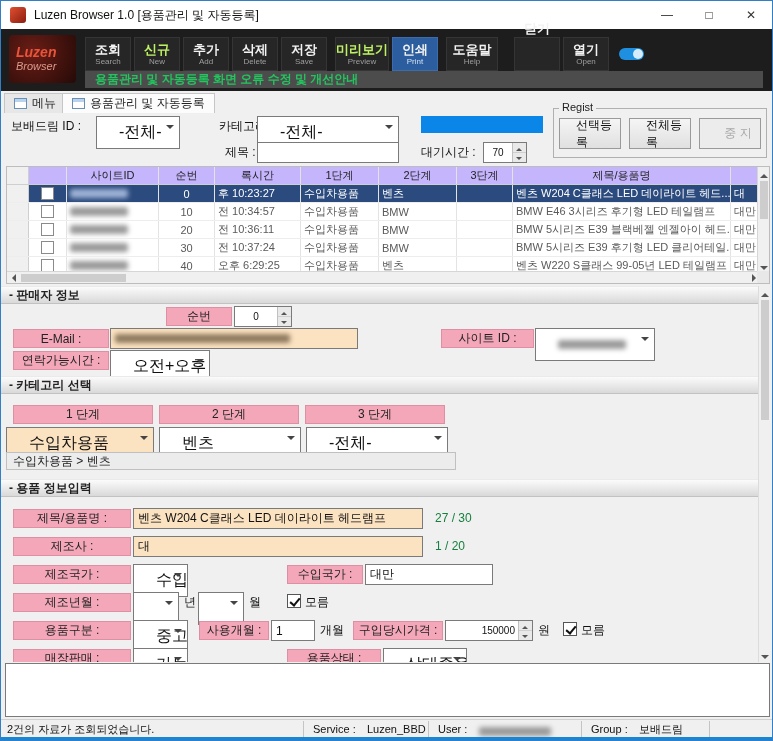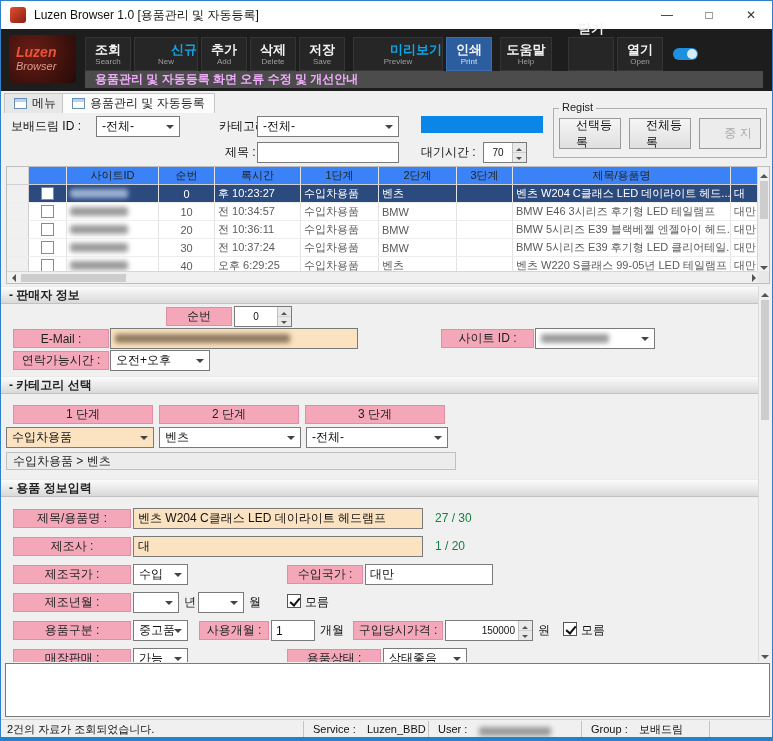--- a/index.html
+++ b/index.html
@@ -15,39 +15,39 @@
 
   
   .toolbar{position:absolute;left:0;top:28px;width:100%;height:62px;background:#1d1d1d;}
   .logo{position:absolute;left:8px;top:6px;width:67px;height:48px;background:radial-gradient(circle at 35% 35%,#6b1d16,#250a07);border-radius:4px;display:flex;flex-direction:column;justify-content:center;padding-left:7px;}
   .logo .l1{color:#e8543a;font-size:14px;font-weight:bold;font-style:italic;line-height:15px;}
   .logo .l2{color:#dd9a8c;font-size:11px;font-style:italic;line-height:13px;}
   .tb-buttons{position:absolute;left:84px;top:8px;display:flex;gap:3px;align-items:center;}
   .tb-btn{min-width:46px;height:34px;background:#262626;border:1px solid #353535;display:flex;flex-direction:column;align-items:center;justify-content:center;color:#f2f2f2;}
   .tb-btn .k{font-size:13px;font-weight:bold;line-height:15px;white-space:nowrap;}
   .tb-btn .e{font-size:8px;color:#9f9f9f;line-height:9px;}
-  .tb-btn.accent .k{color:#0ea5e9;margin-left:36px;}
+  .tb-btn.accent .k{color:#bef264;}
   .tb-btn.blue{background:#2c5d9e;border-color:#3b6dae;}
   .tb-btn.blue .e{color:#cfe0f2;}
   .w54{min-width:54px;} .w52{min-width:52px;}
   .gap1{margin-left:5px;} .gap3{margin-left:13px;gap:42px;}
   .toggle{width:25px;height:12px;border-radius:7px;background:#1f8fe0;margin-left:7px;position:relative;}
   .toggle::after{content:"";position:absolute;right:1px;top:1px;width:10px;height:10px;border-radius:50%;background:#d6ecfa;}
-  .notice{position:absolute;left:84px;top:42px;width:678px;height:17px;background:#4c4c4c;color:#f0abfc;font-size:12px;font-weight:bold;line-height:17px;padding-left:10px;white-space:nowrap;overflow:hidden;}
+  .notice{position:absolute;left:84px;top:42px;width:678px;height:17px;background:#4c4c4c;color:#22c55e;font-size:12px;font-weight:bold;line-height:17px;padding-left:10px;white-space:nowrap;overflow:hidden;}
 
   
   .tabstrip{position:absolute;left:0;top:90px;width:100%;height:22px;background:#f0f0f0;}
   .tab{position:absolute;top:2px;height:20px;display:flex;align-items:center;padding:0 9px;font-size:12px;color:#222;border:1px solid #c6c6c6;border-bottom:none;}
   .tab1{left:3px;background:#e7e7e7;}
   .tab2{left:61px;background:#fcfcfc;}
   .tab-icon{width:13px;height:11px;border:1px solid #6a8fb5;background:linear-gradient(#b9d3ef 0 3px,#ffffff 3px);margin-right:5px;}
 
   
   .flabel{position:absolute;font-size:12px;color:#111;height:21px;line-height:21px;white-space:nowrap;}
-  .combo{position:absolute;height:21px;background:#fff;border:1px solid #7a7a7a;font-size:12px;color:#111;display:flex;align-items:center;padding-left:5px;white-space:nowrap;overflow:hidden;}
+  .combo{position:absolute;height:33px;background:#fff;border:1px solid #7a7a7a;font-size:16px;color:#111;display:flex;align-items:center;padding-left:22px;white-space:nowrap;overflow:hidden;}
   .combo .dd{position:absolute;right:5px;top:8px;width:0;height:0;border:4px solid transparent;border-top-color:#444;}
   .combo.orange{background:#fbe2c0;}
   .inputbox{position:absolute;height:21px;background:#fff;border:1px solid #7a7a7a;font-size:12px;color:#111;display:flex;align-items:center;padding-left:4px;white-space:nowrap;overflow:hidden;}
   .inputbox.orange{background:#fbe2c0;}
   .spin{position:absolute;height:21px;border:1px solid #7a7a7a;background:#fff;display:flex;overflow:hidden;}
   .spin .val{flex:1;font-size:10px;color:#111;display:flex;align-items:center;justify-content:center;}
   .spin .val.right{justify-content:flex-end;padding-right:3px;}
   .spin .btns{width:14px;display:flex;flex-direction:column;border-left:1px solid #c0c0c0;}
   .spin .sb{flex:1;background:#e9e9e9;position:relative;}
   .spin .sb.up{border-bottom:1px solid #cfcfcf;}
@@ -61,21 +61,21 @@
 
   
   .bluebar{position:absolute;left:420px;top:115px;width:122px;height:17px;background:#0a85e8;}
   .regist{position:absolute;left:552px;top:107px;width:214px;height:50px;border:1px solid #b0b0b0;}
   .regist-label{position:absolute;left:558px;top:100px;font-size:11px;color:#222;background:#f0f0f0;padding:0 3px;}
   .rbtn{position:absolute;top:117px;width:62px;height:31px;background:linear-gradient(#f5f5f5,#e0e0e0);border:1px solid #9a9a9a;font-size:12px;color:#111;display:flex;align-items:center;justify-content:center;padding-left:16px;}
   .rbtn.disabled{color:#a6a6a6;background:#ececec;}
 
   
   .grid{position:absolute;left:5px;top:165px;width:764px;height:118px;background:#fff;border:1px solid #bdbdbd;--cols:22px 38px 92px 56px 86px 78px 78px 56px 218px 27px;overflow:hidden;}
-  .g-head{display:grid;grid-template-columns:var(--cols);width:751px;height:18px;background:#3b82f6;border-bottom:1px solid #cfcfcf;}
+  .g-head{display:grid;grid-template-columns:var(--cols);width:751px;height:18px;background:#c4b5fd;border-bottom:1px solid #cfcfcf;}
   .g-head .g-cell{color:#222;font-size:11px;}
   .g-rows{position:absolute;left:0;top:18px;width:751px;height:87px;overflow:hidden;}
   .g-row{display:grid;grid-template-columns:var(--cols);height:18px;background:#fff;border-bottom:1px solid #ededed;color:#5a5a5a;}
   .g-row.sel{background:#2b4a7e;color:#fff;}
   .g-cell{border-right:1px solid #e3e3e3;font-size:11px;display:flex;align-items:center;justify-content:center;overflow:hidden;white-space:nowrap;}
   .g-cell.left{justify-content:flex-start;padding-left:3px;}
   .g-cell.rowhead{background:#f0f0f0;border-right:1px solid #cfcfcf;}
   .chkbox{width:13px;height:13px;border:1px solid #8a8a8a;background:#fff;}
   .g-vscroll{position:absolute;right:0;top:0;width:12px;height:106px;background:#f0f0f0;border-left:1px solid #d6d6d6;}
   .g-hscroll{position:absolute;left:0;bottom:0;width:752px;height:12px;background:#f0f0f0;border-top:1px solid #d6d6d6;}

